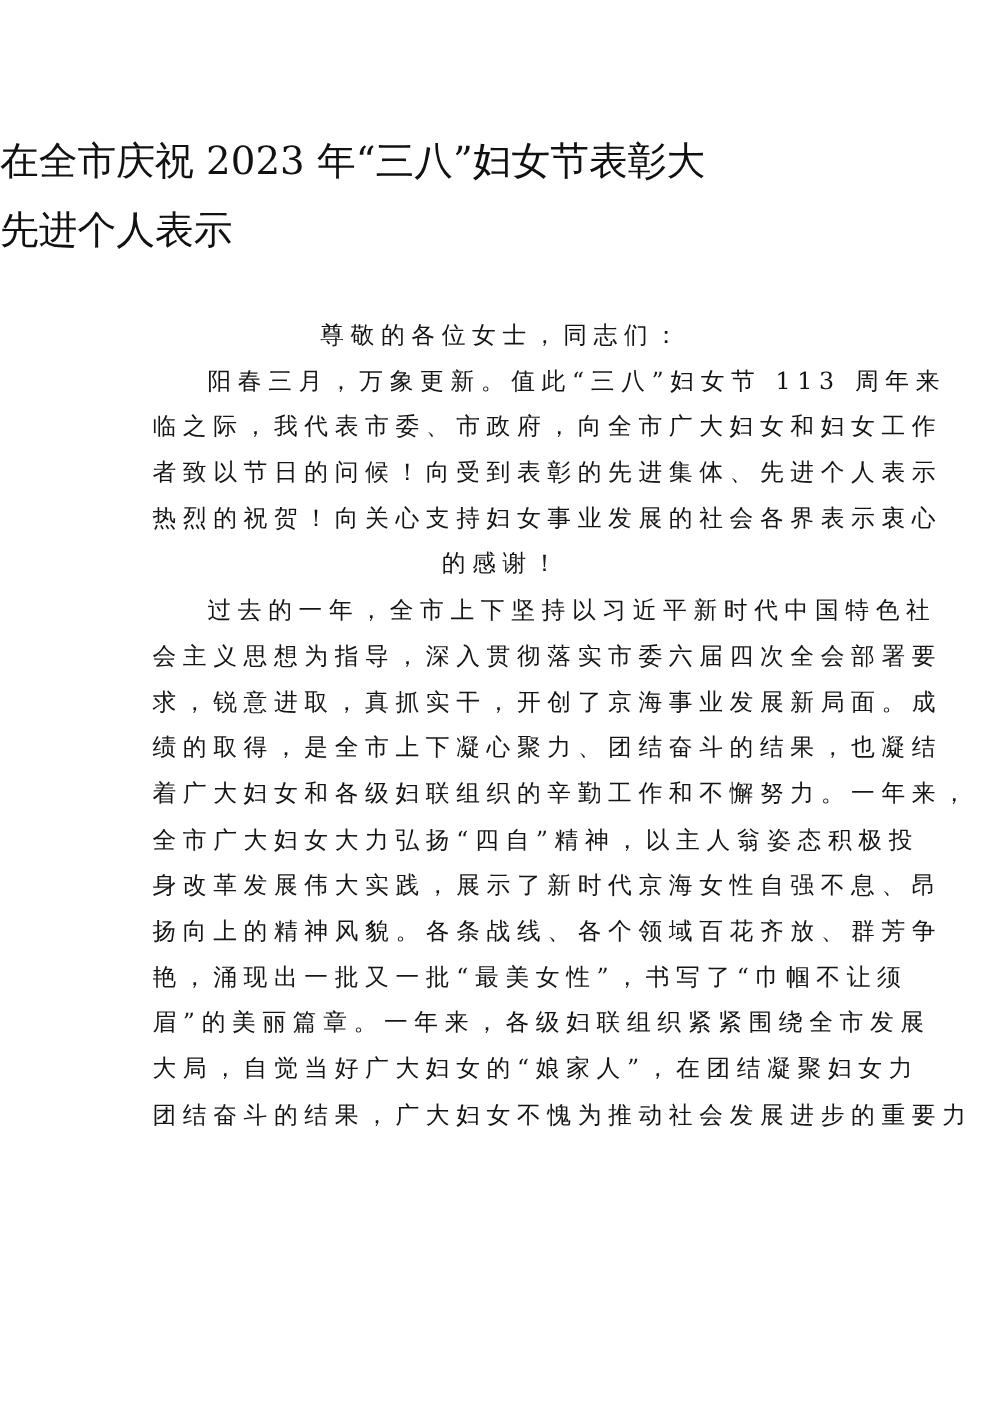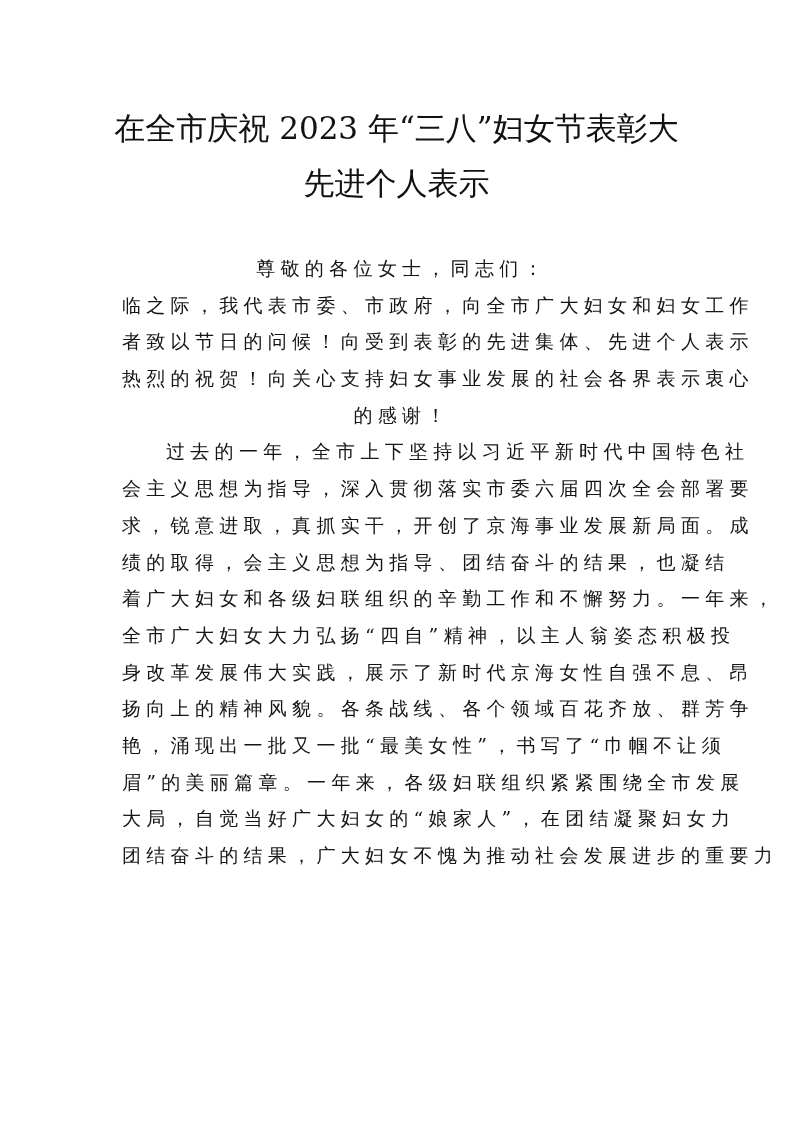--- a/index.html
+++ b/index.html
@@ -1,49 +1,50 @@
 <!DOCTYPE html>
 <html><head>
   <meta charset="utf-8">
   <style>
     html, body { margin: 0; padding: 0; background: #ffffff; }
     body { width: 793px; height: 1122px; position: relative; overflow: hidden;
            font-family: "DejaVu Serif", "Liberation Serif", serif; color: #111; }
     .page { position: absolute; left: 0; top: 0; width: 793px; height: 1122px; background: #fff; }
-    .title { position: absolute; left: 0; width: 793px; text-align: center;
+    .title { position: absolute; left: 0; width: 793px; text-align: left;
              font-size: 31px; letter-spacing: 0px; color: #111; white-space: nowrap; }
     .title.l1 { top: 108px; }
     .title.l2 { top: 163px; }
     .body { position: absolute; left: 122px; top: 250px; width: 560px; text-align: center; }
     .line { height: 36.7px; line-height: 36.7px; font-size: 19px; white-space: nowrap;
             letter-spacing: 5.3px; color: #151515; }
     .indent { padding-left: 44px; }
   </style>
 </head>
 <body>
 
 <div class="page">
   <div class="title l1">在全市庆祝 2023 年“三八”妇女节表彰大</div>
   <div class="title l2">先进个人表示</div>
 
   <div class="body">
     <div class="line">尊敬的各位女士，同志们：</div>
 
     <div>
+      <div class="line indent">阳春三月，万象更新。值此“三八”妇女节 113 周年来</div>
       <div class="line">临之际，我代表市委、市政府，向全市广大妇女和妇女工作</div>
       <div class="line">者致以节日的问候！向受到表彰的先进集体、先进个人表示</div>
       <div class="line">热烈的祝贺！向关心支持妇女事业发展的社会各界表示衷心</div>
       <div class="line">的感谢！</div>
     </div>
 
     <div>
       <div class="line indent">过去的一年，全市上下坚持以习近平新时代中国特色社</div>
       <div class="line">会主义思想为指导，深入贯彻落实市委六届四次全会部署要</div>
       <div class="line">求，锐意进取，真抓实干，开创了京海事业发展新局面。成</div>
-      <div class="line">绩的取得，会主义思想为指导、团结奋斗的结果，也凝结</div>
+      <div class="line">绩的取得，是全市上下凝心聚力、团结奋斗的结果，也凝结</div>
       <div class="line">着广大妇女和各级妇联组织的辛勤工作和不懈努力。一年来，</div>
       <div class="line">全市广大妇女大力弘扬“四自”精神，以主人翁姿态积极投</div>
       <div class="line">身改革发展伟大实践，展示了新时代京海女性自强不息、昂</div>
       <div class="line">扬向上的精神风貌。各条战线、各个领域百花齐放、群芳争</div>
       <div class="line">艳，涌现出一批又一批“最美女性”，书写了“巾帼不让须</div>
       <div class="line">眉”的美丽篇章。一年来，各级妇联组织紧紧围绕全市发展</div>
       <div class="line">大局，自觉当好广大妇女的“娘家人”，在团结凝聚妇女力</div>
       <div class="line">团结奋斗的结果，广大妇女不愧为推动社会发展进步的重要力</div>
     </div>
   </div>

